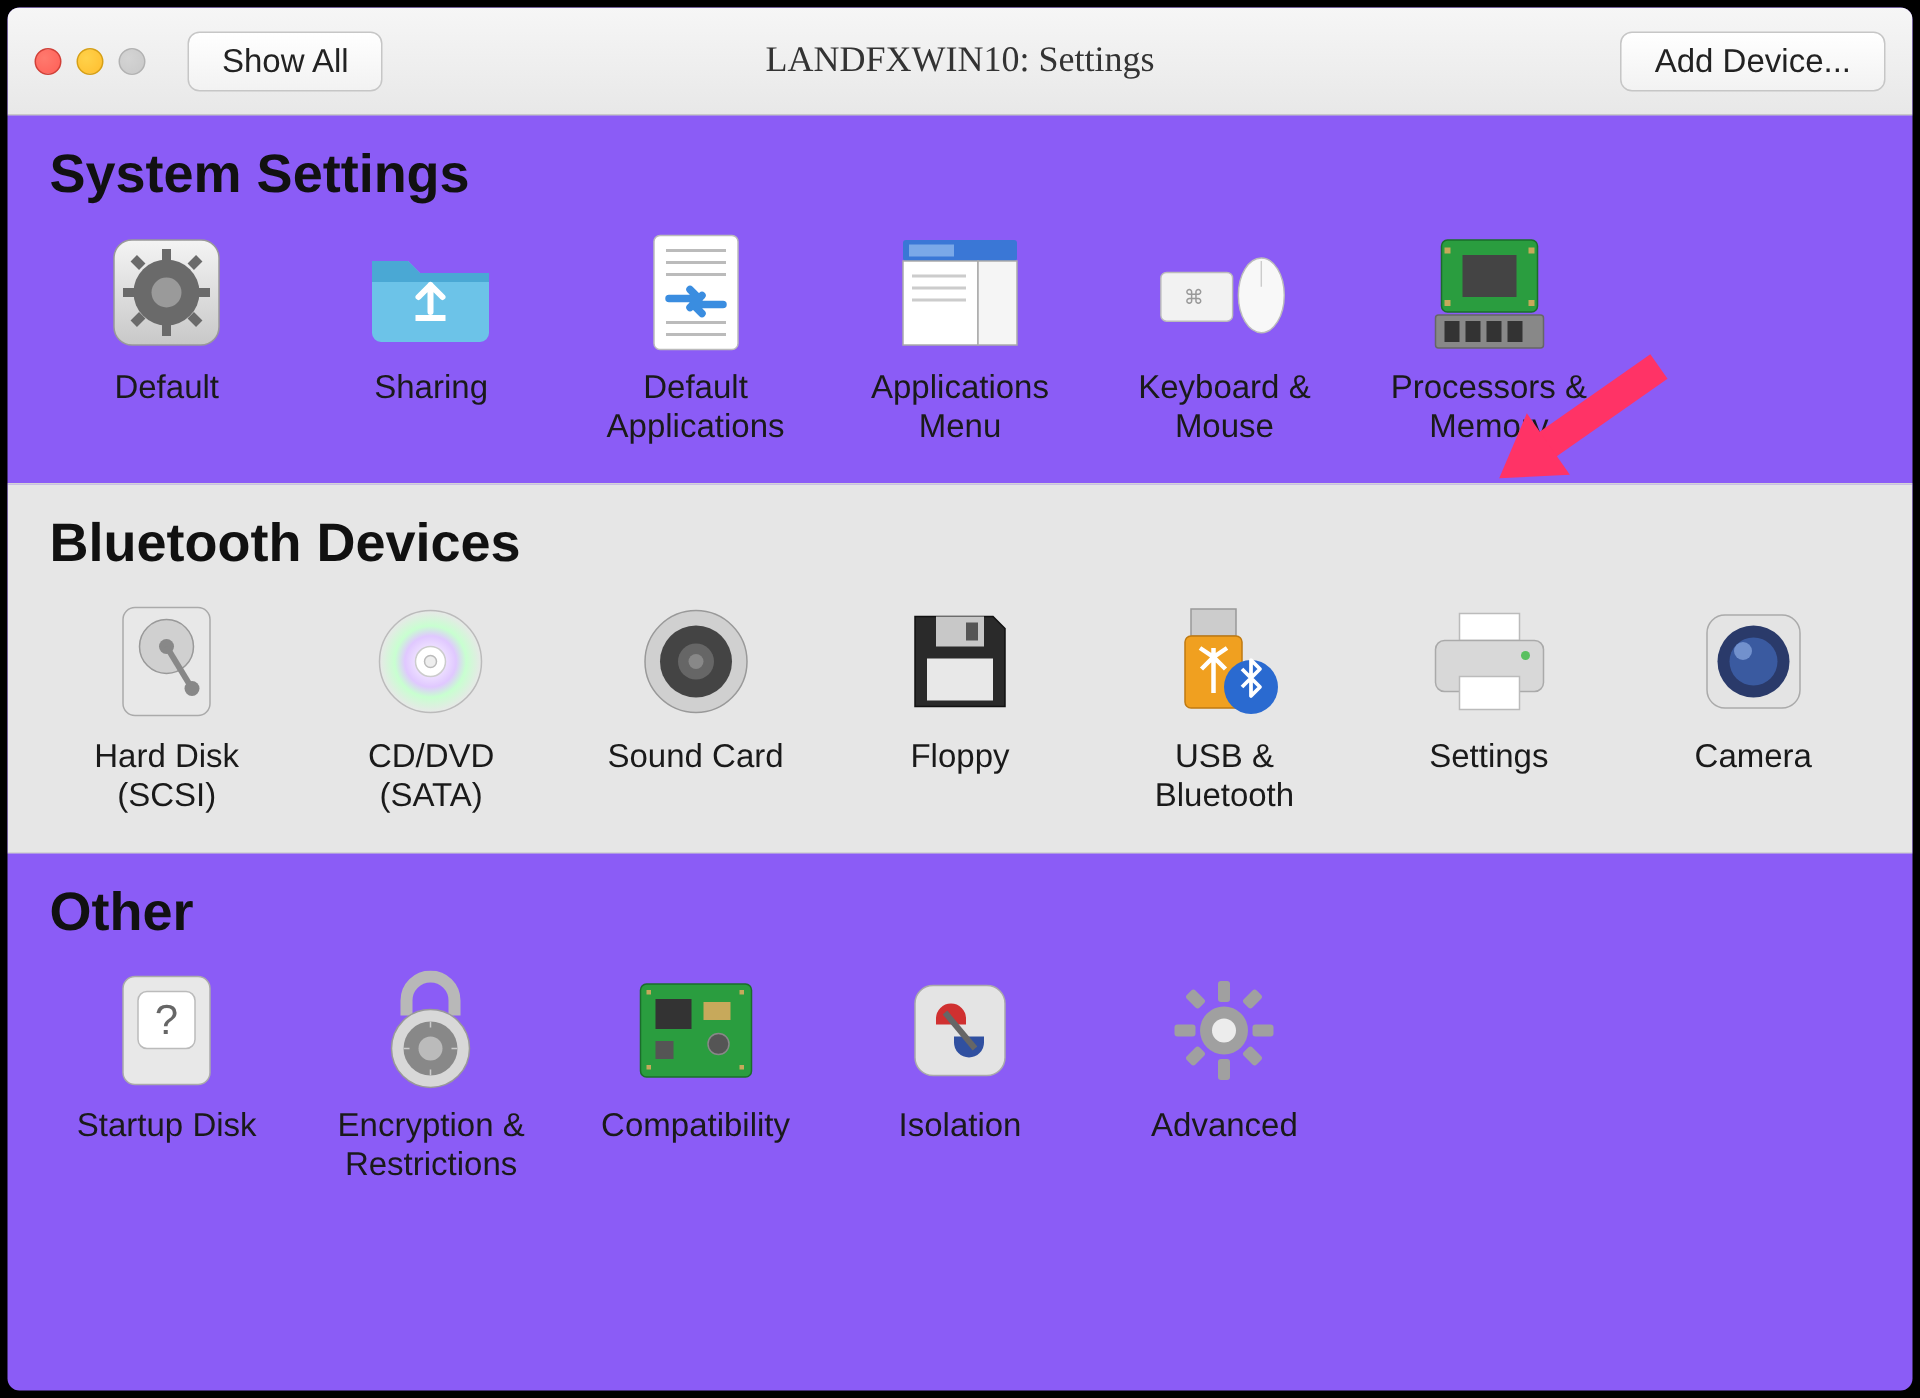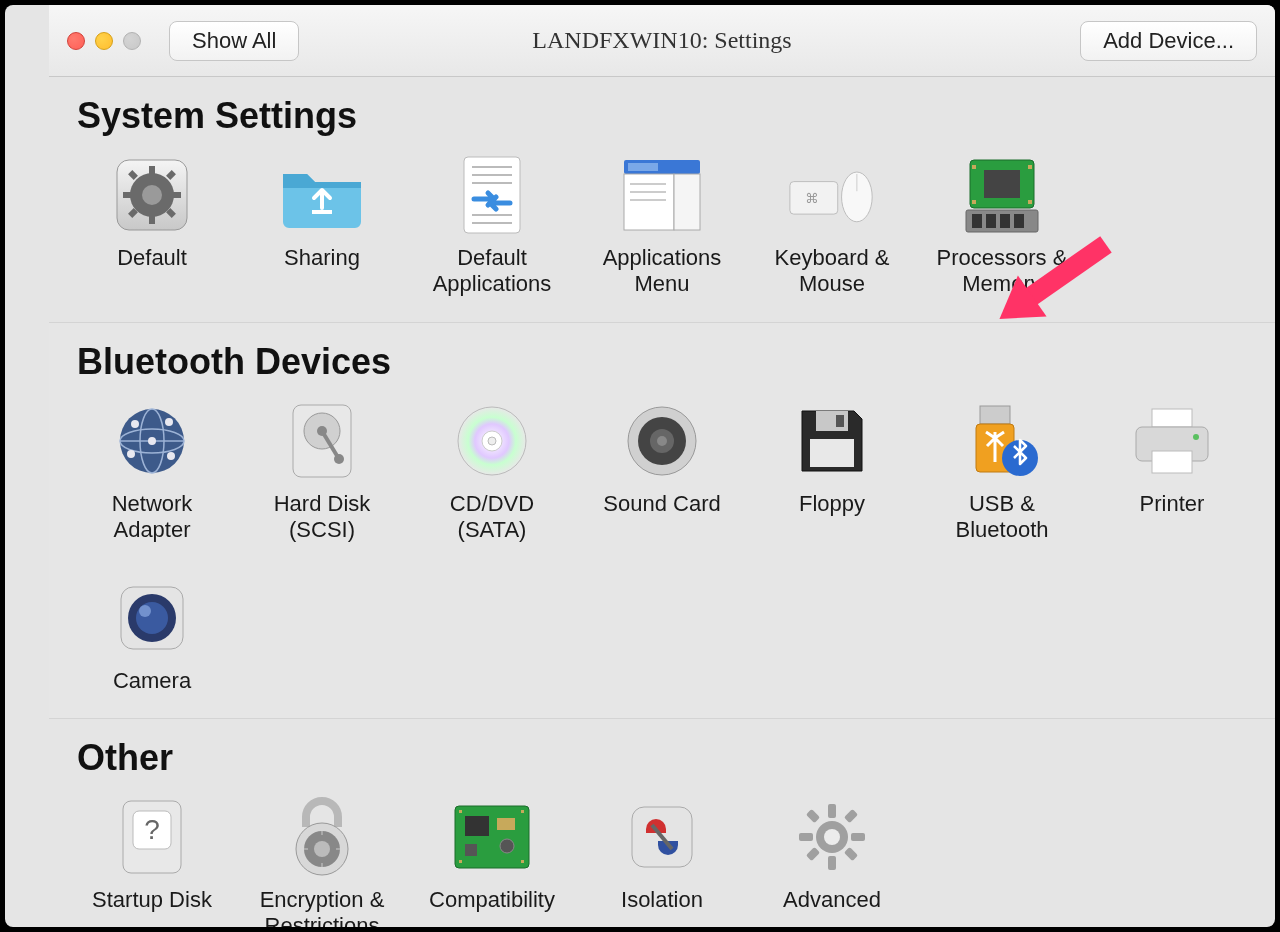--- a/index.html
+++ b/index.html
@@ -8,26 +8,25 @@
   background: #000;
   width: 1280px;
   height: 932px;
   display: flex;
   align-items: center;
   justify-content: center;
 }
 .window {
   width: 1270px;
   height: 922px;
-  background: #e5e5e5;
+  background: #8b5cf6;
   border-radius: 8px;
   overflow: hidden;
   box-shadow: 0 10px 40px rgba(0,0,0,0.4);
   position: relative;
-  padding-left: 44px;
 }
 .titlebar {
   height: 72px;
   background: linear-gradient(#f6f6f6, #e8e8e8);
   border-bottom: 1px solid #c8c8c8;
   display: flex;
   align-items: center;
   padding: 0 18px;
   position: relative;
 }
@@ -245,40 +244,20 @@
       </div>
     </div>
   </div>
   <div class="divider"></div>
 
   <div class="section alt">
     <div class="section-title">Bluetooth Devices</div>
     <div class="grid">
       <div class="item">
         <div class="icon-box">
-          <svg width="74" height="74" viewBox="0 0 74 74">
-              <circle cx="37" cy="37" r="32" fill="#3d5a8a"></circle>
-              <g stroke="#9db3d6" stroke-width="1.5" fill="none">
-                <ellipse cx="37" cy="37" rx="32" ry="12"></ellipse>
-                <ellipse cx="37" cy="37" rx="12" ry="32"></ellipse>
-                <line x1="5" y1="37" x2="69" y2="37"></line>
-              </g>
-              <g fill="#e8e8f0">
-                <circle cx="20" cy="20" r="4"></circle>
-                <circle cx="54" cy="18" r="4"></circle>
-                <circle cx="16" cy="50" r="4"></circle>
-                <circle cx="56" cy="52" r="4"></circle>
-                <circle cx="37" cy="37" r="4"></circle>
-              </g>
-            </svg>
-        </div>
-        <div class="item-label">Network Adapter</div>
-      </div>
-      <div class="item">
-        <div class="icon-box">
           <svg width="66" height="80" viewBox="0 0 66 80">
               <rect x="4" y="4" width="58" height="72" rx="8" fill="#e8e8e8" stroke="#aaa"></rect>
               <circle cx="33" cy="30" r="18" fill="#d0d0d0" stroke="#999"></circle>
               <circle cx="33" cy="30" r="5" fill="#888"></circle>
               <path d="M33 30 L50 58" stroke="#888" stroke-width="4"></path>
               <circle cx="50" cy="58" r="5" fill="#888"></circle>
             </svg>
         </div>
         <div class="item-label">Hard Disk (SCSI)</div>
       </div>
@@ -336,21 +315,21 @@
       </div>
       <div class="item">
         <div class="icon-box">
           <svg width="84" height="68" viewBox="0 0 84 68">
               <rect x="22" y="2" width="40" height="18" fill="#fff" stroke="#bbb"></rect>
               <rect x="6" y="20" width="72" height="34" rx="6" fill="#d8d8d8" stroke="#aaa"></rect>
               <rect x="22" y="44" width="40" height="22" fill="#fff" stroke="#bbb"></rect>
               <circle cx="66" cy="30" r="3" fill="#5ac060"></circle>
             </svg>
         </div>
-        <div class="item-label">Printer</div>
+        <div class="item-label">Settings</div>
       </div>
       <div class="item">
         <div class="icon-box">
           <svg width="74" height="74" viewBox="0 0 74 74">
               <rect x="6" y="6" width="62" height="62" rx="12" fill="#e4e4e4" stroke="#aaa"></rect>
               <circle cx="37" cy="37" r="24" fill="#2a3a6a"></circle>
               <circle cx="37" cy="37" r="16" fill="#3a5aa0"></circle>
               <circle cx="30" cy="30" r="6" fill="#8aa8e0" opacity="0.7"></circle>
             </svg>
         </div>

